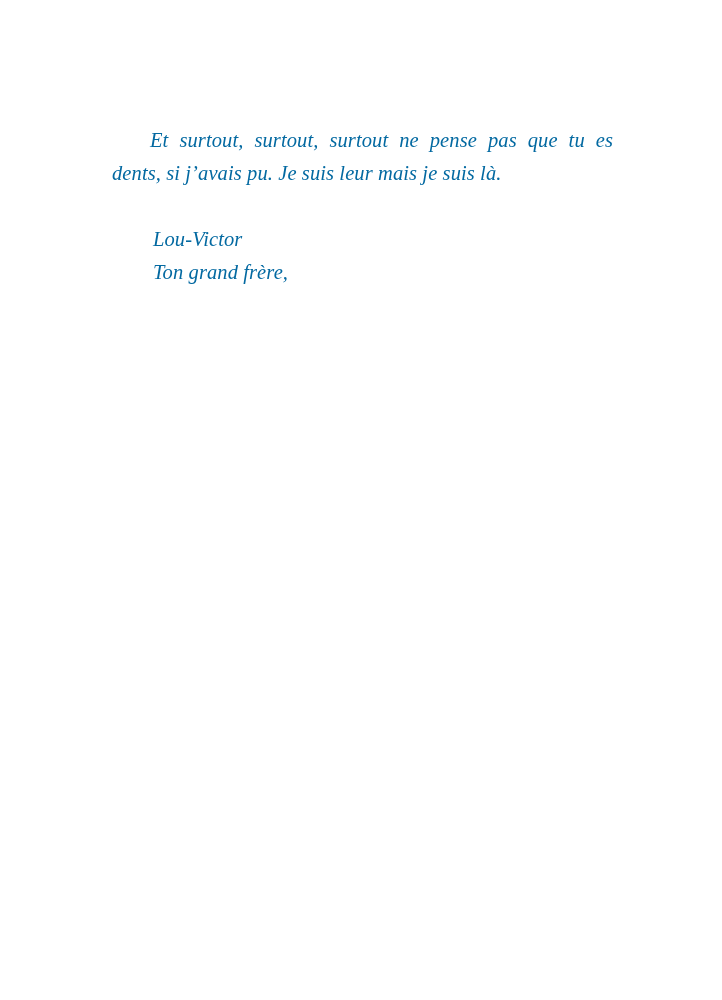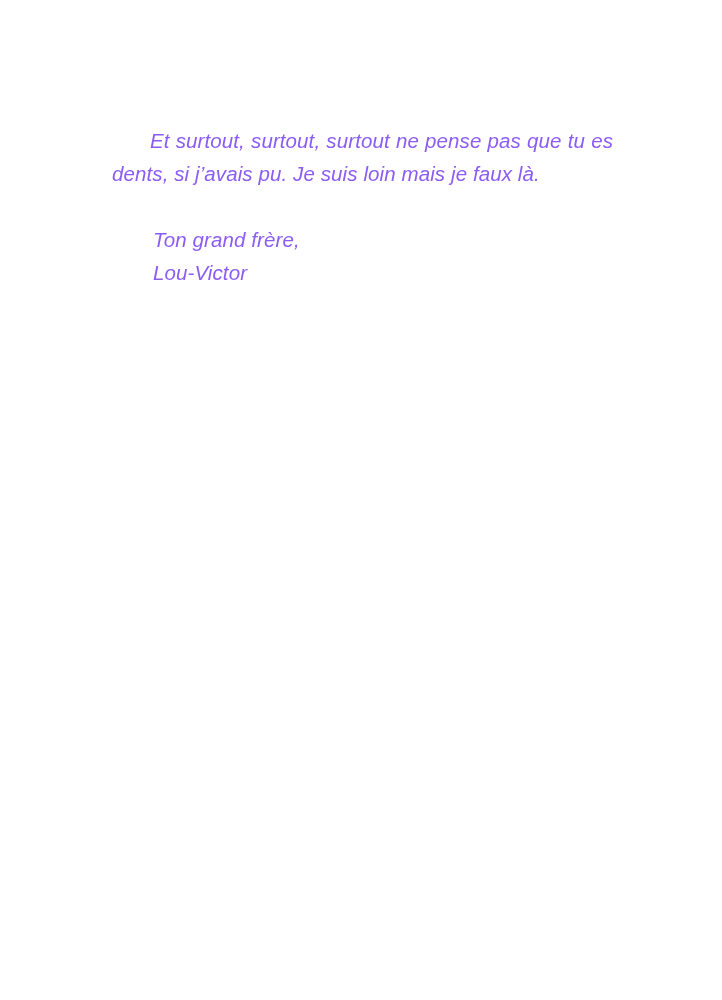--- a/index.html
+++ b/index.html
@@ -6,23 +6,23 @@
       margin: 0;
       padding: 0;
       background: #ffffff;
     }
     .page {
       position: relative;
       width: 687px;
       height: 1000px;
       background: #ffffff;
       overflow: hidden;
-      font-family: Liberation Sans, sans-serif;
+      font-family: Liberation Serif, serif;
       font-style: italic;
-      color: #8b5cf6;
+      color: #0369a1;
     }
     .text-block {
       position: absolute;
       left: 112px;
       top: 124px;
       width: 501px;
       font-size: 20.5px;
       line-height: 33px;
       letter-spacing: 0.1px;
     }
@@ -41,20 +41,20 @@
       margin-top: 33px;
       margin-left: 41px;
     }
   </style>
 </head>
 <body>
 
 <div class="page">
   <div class="text-block">
     <span class="line justify indent">Et surtout, surtout, surtout ne pense pas que tu es</span>
-    <span class="line">dents, si j’avais pu. Je suis loin mais je faux là.</span>
+    <span class="line">dents, si j’avais pu. Je suis leur mais je suis là.</span>
 
     <div class="signature">
+      <span class="line">Lou-Victor</span>
       <span class="line">Ton grand frère,</span>
-      <span class="line">Lou-Victor</span>
     </div>
   </div>
 </div>
 
 </body></html>

